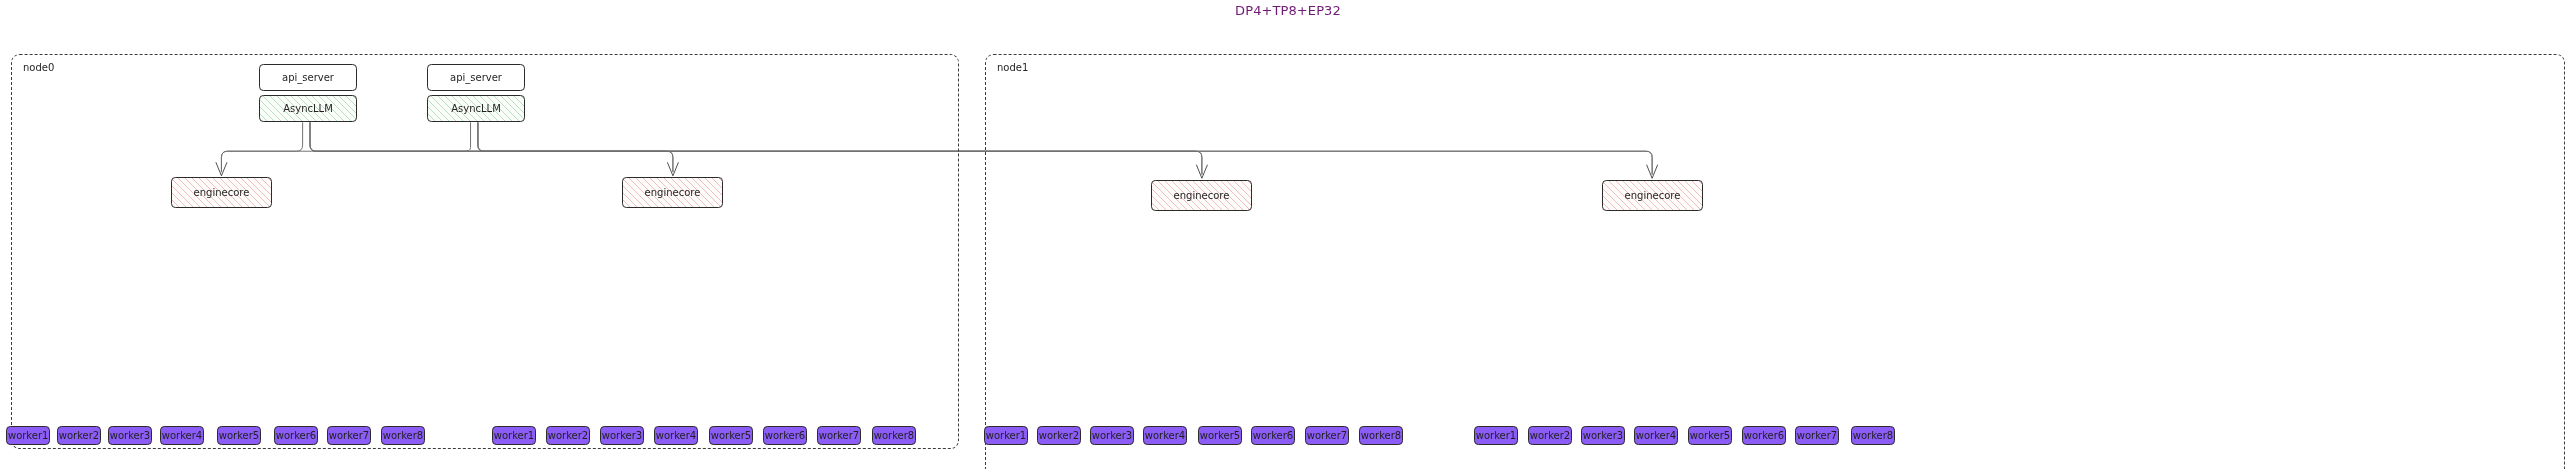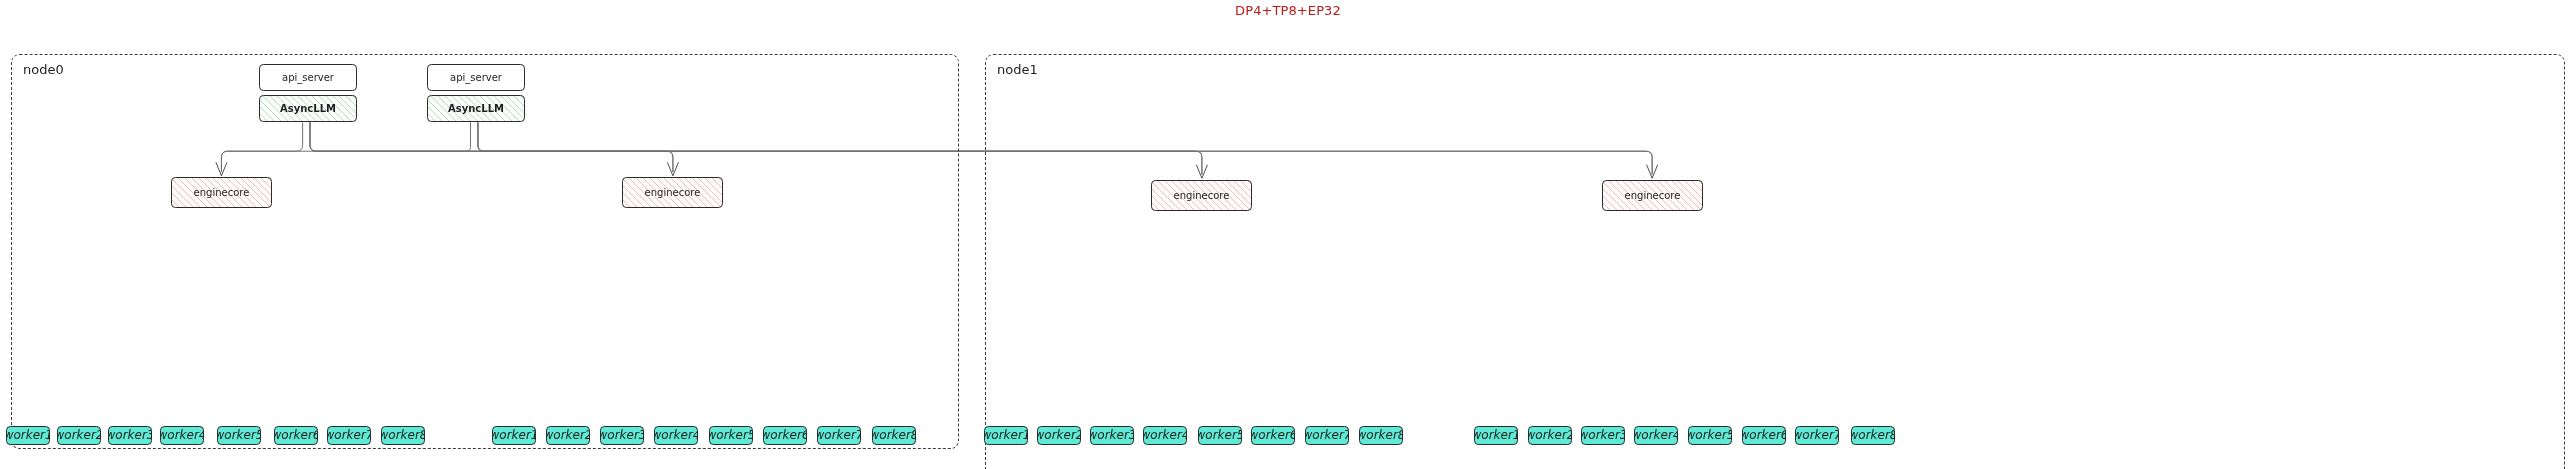--- a/index.html
+++ b/index.html
@@ -17,37 +17,37 @@
   }
 
   #diagram-title {
     position: absolute;
     top: 3.1px;
     left: 0;
     width: 100%;
     text-align: center;
     font-size: 13px;
     font-weight: 400;
-    color: #b91c1c;
+    color: #701a75;
     letter-spacing: 0.1px;
   }
 
   
   .subgraph {
     position: absolute;
     border: 1px dashed #3b3b3b;
     border-radius: 8.6px;
     background: transparent;
     box-sizing: border-box;
   }
   .subgraph-label {
     position: absolute;
     top: 7.4px;
     left: 11px;
-    font-size: 13px;
+    font-size: 10px;
     color: #1f1f1f;
     white-space: nowrap;
   }
 
   
   .node-box {
     position: absolute;
     box-sizing: border-box;
     border: 0.9px solid #2b2b2b;
     border-radius: 4.3px;
@@ -69,42 +69,40 @@
   
   .box-async {
     background-color: #fbfdfb;
     background-image: repeating-linear-gradient(
       45deg,
       rgba(130, 200, 140, 0.55) 0px,
       rgba(130, 200, 140, 0.55) 0.7px,
       rgba(255, 255, 255, 0) 0.7px,
       rgba(255, 255, 255, 0) 4.9px
     );
-    font-weight: bold;
   }
 
   
   .box-engine {
     background-color: #fefbfb;
     background-image: repeating-linear-gradient(
       45deg,
       rgba(230, 140, 140, 0.55) 0px,
       rgba(230, 140, 140, 0.55) 0.7px,
       rgba(255, 255, 255, 0) 0.7px,
       rgba(255, 255, 255, 0) 4.9px
     );
     text-align: center;
   }
 
   
   .box-worker {
-    background: #5eead4;
+    background: #8b5cf6;
     border-radius: 4.3px;
-    font-size: 12px;
-    font-style: italic;
+    font-size: 10px;
   }
 
   
   #edges {
     position: absolute;
     top: 0;
     left: 0;
     width: 2576px;
     height: 469px;
     pointer-events: none;

